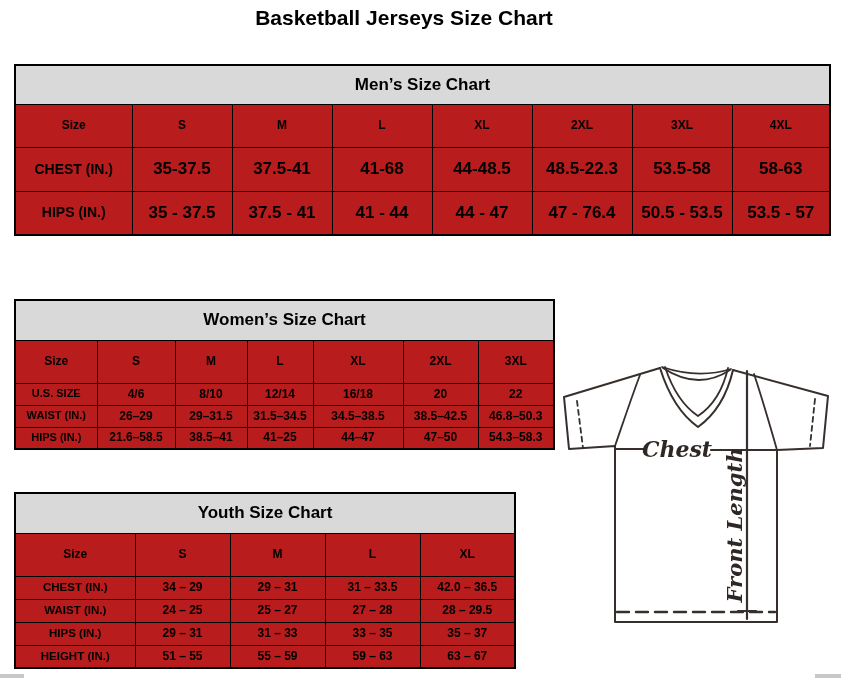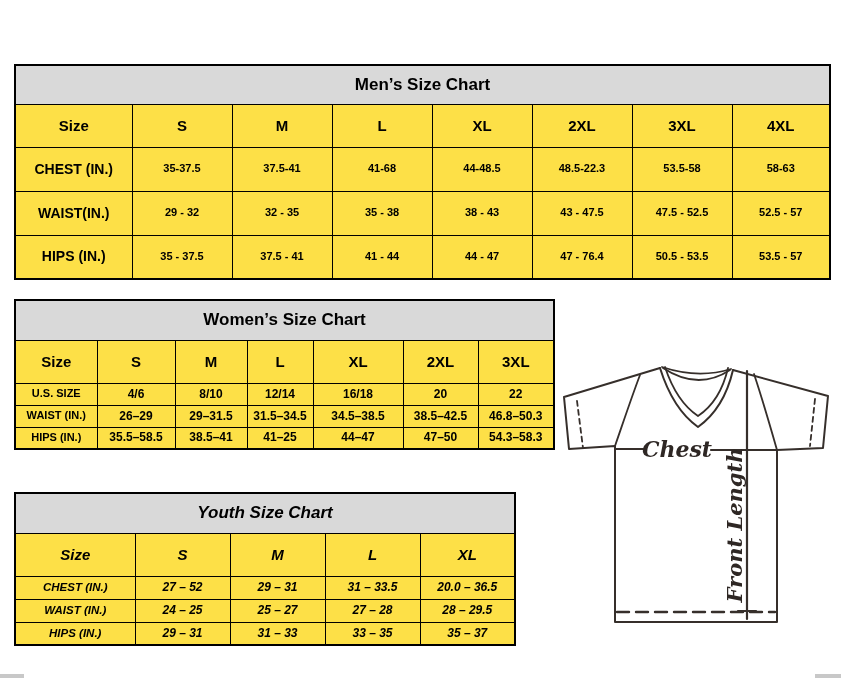--- a/index.html
+++ b/index.html
@@ -6,35 +6,35 @@
   .canvas {
     position:relative; width:843px; height:679px; background:#ffffff;
     font-family:"Liberation Sans", sans-serif; color:#000; overflow:hidden;
   }
   .page-title {
     position:absolute; left:0; top:6px; width:808px; text-align:center;
     font-size:21px; font-weight:bold; letter-spacing:0px; margin:0;
   }
   table {
     position:absolute; border-collapse:collapse; table-layout:fixed;
-    background:#fde047; border:2px solid #000;
+    background:#b91c1c; border:2px solid #000;
   }
   th, td {
     border:1.5px solid #000; text-align:center; vertical-align:middle;
     padding:0; line-height:1.05; overflow:hidden; white-space:nowrap;
   }
   tr.band th { background:#d9d9d9; font-size:17px; font-weight:bold; }
-  tr.size th { font-size:15px; font-weight:bold;margin-left:48px; }
+  tr.size th { font-size:12px; font-weight:bold;margin-left:48px; }
   .men   { left:14px; top:64px;  width:815px; }
   .women { left:14px; top:299px; width:539px; }
-  .youth { left:14px; top:492px; width:500px;font-style:italic; }
+  .youth { left:14px; top:492px; width:500px; }
   .men tr.band   { height:39px; }
   .men tr.size   { height:43px; }
   .men tr.data   { height:44px; }
-  .men td        { font-size:11px; font-weight:bold; }
+  .men td        { font-size:17px; font-weight:bold; }
   .men td.rowlabel { font-size:14px; }
   .women tr.band { height:40px; }
   .women tr.size { height:43px; }
   .women tr.data { height:22px;margin-left:12px; }
   .women td      { font-size:12px; font-weight:bold; }
   .women td.rowlabel { font-size:11px; }
   .youth tr.band { height:40px; }
   .youth tr.size { height:43px; }
   .youth tr.data { height:23px; }
   .youth td      { font-size:12px; font-weight:bold; }
@@ -48,20 +48,21 @@
   }
   .corner-sliver { position:absolute; height:4px; background:#c8c8c8; }
   .sliver-left  { left:0;   top:674px; width:24px; }
   .sliver-right { left:815px; top:674px; width:26px; }
 </style>
 </head>
 <body>
 
 <div class="canvas">
 
+  <h1 class="page-title">Basketball Jerseys Size Chart</h1>
 
   <table class="men">
     <colgroup>
       <col style="width:117px">
         <col style="width:100px">
         <col style="width:100px">
         <col style="width:100px">
       <col style="width:100px">
         <col style="width:100px">
         <col style="width:100px">
@@ -83,30 +84,20 @@
     </tr>
     <tr class="data">
       <td class="rowlabel">CHEST (IN.)</td>
       <td>35-37.5</td>
       <td>37.5-41</td>
       <td>41-68</td>
       <td>44-48.5</td>
       <td>48.5-22.3</td>
       <td>53.5-58</td>
       <td>58-63</td>
-    </tr>
-    <tr class="data">
-      <td class="rowlabel">WAIST(IN.)</td>
-      <td>29 - 32</td>
-      <td>32 - 35</td>
-      <td>35 - 38</td>
-      <td>38 - 43</td>
-      <td>43 - 47.5</td>
-      <td>47.5 - 52.5</td>
-      <td>52.5 - 57</td>
     </tr>
     <tr class="data">
       <td class="rowlabel">HIPS (IN.)</td>
       <td>35 - 37.5</td>
       <td>37.5 - 41</td>
       <td>41 - 44</td>
       <td>44 - 47</td>
       <td>47 - 76.4</td>
       <td>50.5 - 53.5</td>
       <td>53.5 - 57</td>
@@ -150,21 +141,21 @@
       <td class="rowlabel">WAIST (IN.)</td>
       <td>26–29</td>
       <td>29–31.5</td>
       <td>31.5–34.5</td>
       <td>34.5–38.5</td>
       <td>38.5–42.5</td>
       <td>46.8–50.3</td>
     </tr>
     <tr class="data">
       <td class="rowlabel">HIPS (IN.)</td>
-      <td>35.5–58.5</td>
+      <td>21.6–58.5</td>
       <td>38.5–41</td>
       <td>41–25</td>
       <td>44–47</td>
       <td>47–50</td>
       <td>54.3–58.3</td>
     </tr>
   </tbody>
     </table>
 
   <table class="youth">
@@ -181,39 +172,46 @@
     </tr>
     <tr class="size">
       <th>Size</th>
       <th>S</th>
       <th>M</th>
       <th>L</th>
       <th>XL</th>
     </tr>
     <tr class="data">
       <td class="rowlabel">CHEST (IN.)</td>
-      <td>27 – 52</td>
+      <td>34 – 29</td>
       <td>29 – 31</td>
       <td>31 – 33.5</td>
-      <td>20.0 – 36.5</td>
+      <td>42.0 – 36.5</td>
     </tr>
     <tr class="data">
       <td class="rowlabel">WAIST (IN.)</td>
       <td>24 – 25</td>
       <td>25 – 27</td>
       <td>27 – 28</td>
       <td>28 – 29.5</td>
     </tr>
     <tr class="data">
       <td class="rowlabel">HIPS (IN.)</td>
       <td>29 – 31</td>
       <td>31 – 33</td>
       <td>33 – 35</td>
       <td>35 – 37</td>
     </tr>
+    <tr class="data">
+      <td class="rowlabel">HEIGHT (IN.)</td>
+      <td>51 – 55</td>
+      <td>55 – 59</td>
+      <td>59 – 63</td>
+      <td>63 – 67</td>
+    </tr>
   </tbody>
     </table>
 
   <svg class="jersey" viewBox="0 0 290 280">
     <g fill="none" stroke="#362f2b" stroke-width="2" stroke-linejoin="round" stroke-linecap="round">
 
       <path d="M108,10 L12,39 L17,91 L63,88 L63,264 L225,264 L225,92 L271,90 L276,38 L181,12"></path>
 
       <path d="M63,88 C72,62 80,38 88,17" stroke-width="1.8"></path>
       <path d="M225,92 C217,64 210,40 202,16" stroke-width="1.8"></path>

